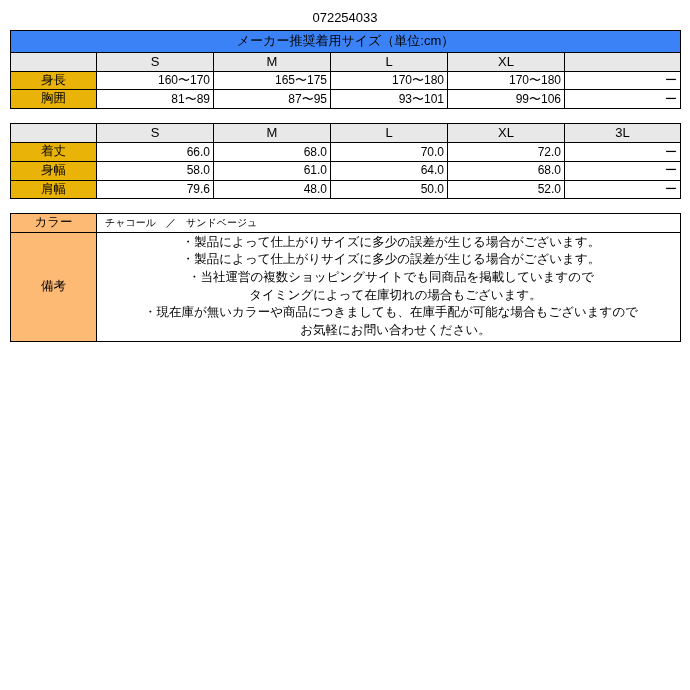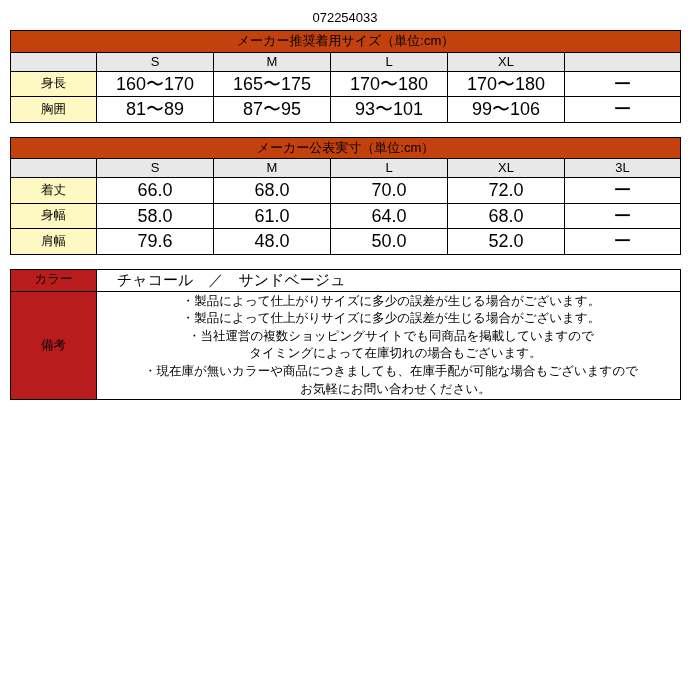--- a/index.html
+++ b/index.html
@@ -45,45 +45,45 @@
     text-align: center;
     font-size: 13px;
     padding: 0 0 4px 0;
     font-weight: normal;
   }
   .hdr {
     background: #e8e8e8;
     text-align: center;
   }
   .lbl {
-    background: #fef9c3;
+    background: #eab308;
     text-align: center;
     font-size: 12.5px;
   }
   .val {
-    text-align: center;
-    font-size: 18px;
+    text-align: right;
+    font-size: 12px;
   }
   .shade {
-    background: #c2410c;
+    background: #3b82f6;
   }
   .spacer {
     height: 14px;
   }
   .spec-lbl {
-    background: #b91c1c;
+    background: #fdba74;
     text-align: center;
     width: 86px;
     font-size: 12.5px;
     vertical-align: middle;
   }
   .spec-val {
     text-align: left;
-    padding-left: 20px;
-    font-size: 15px;
+    padding-left: 8px;
+    font-size: 10px;
   }
   .spec-val .line {
     white-space: pre;
   }
   .notes {
     text-align: center;
     padding-left: 8px;
     font-size: 12.5px;
   }
   .notes div {
@@ -151,23 +151,20 @@
   <table>
     <colgroup>
       <col style="width:86px">
       <col style="width:117px">
       <col style="width:117px">
       <col style="width:117px">
       <col style="width:117px">
       <col style="width:116px">
     </colgroup>
     <tbody>
-        <tr class="title-row">
-      <td colspan="6" class="shade">メーカー公表実寸（単位:cm）</td>
-    </tr>
     <tr>
       <td class="hdr"></td>
       <td class="hdr">S</td>
       <td class="hdr">M</td>
       <td class="hdr">L</td>
       <td class="hdr">XL</td>
       <td class="hdr">3L</td>
     </tr>
     <tr>
       <td class="lbl">着丈</td>

